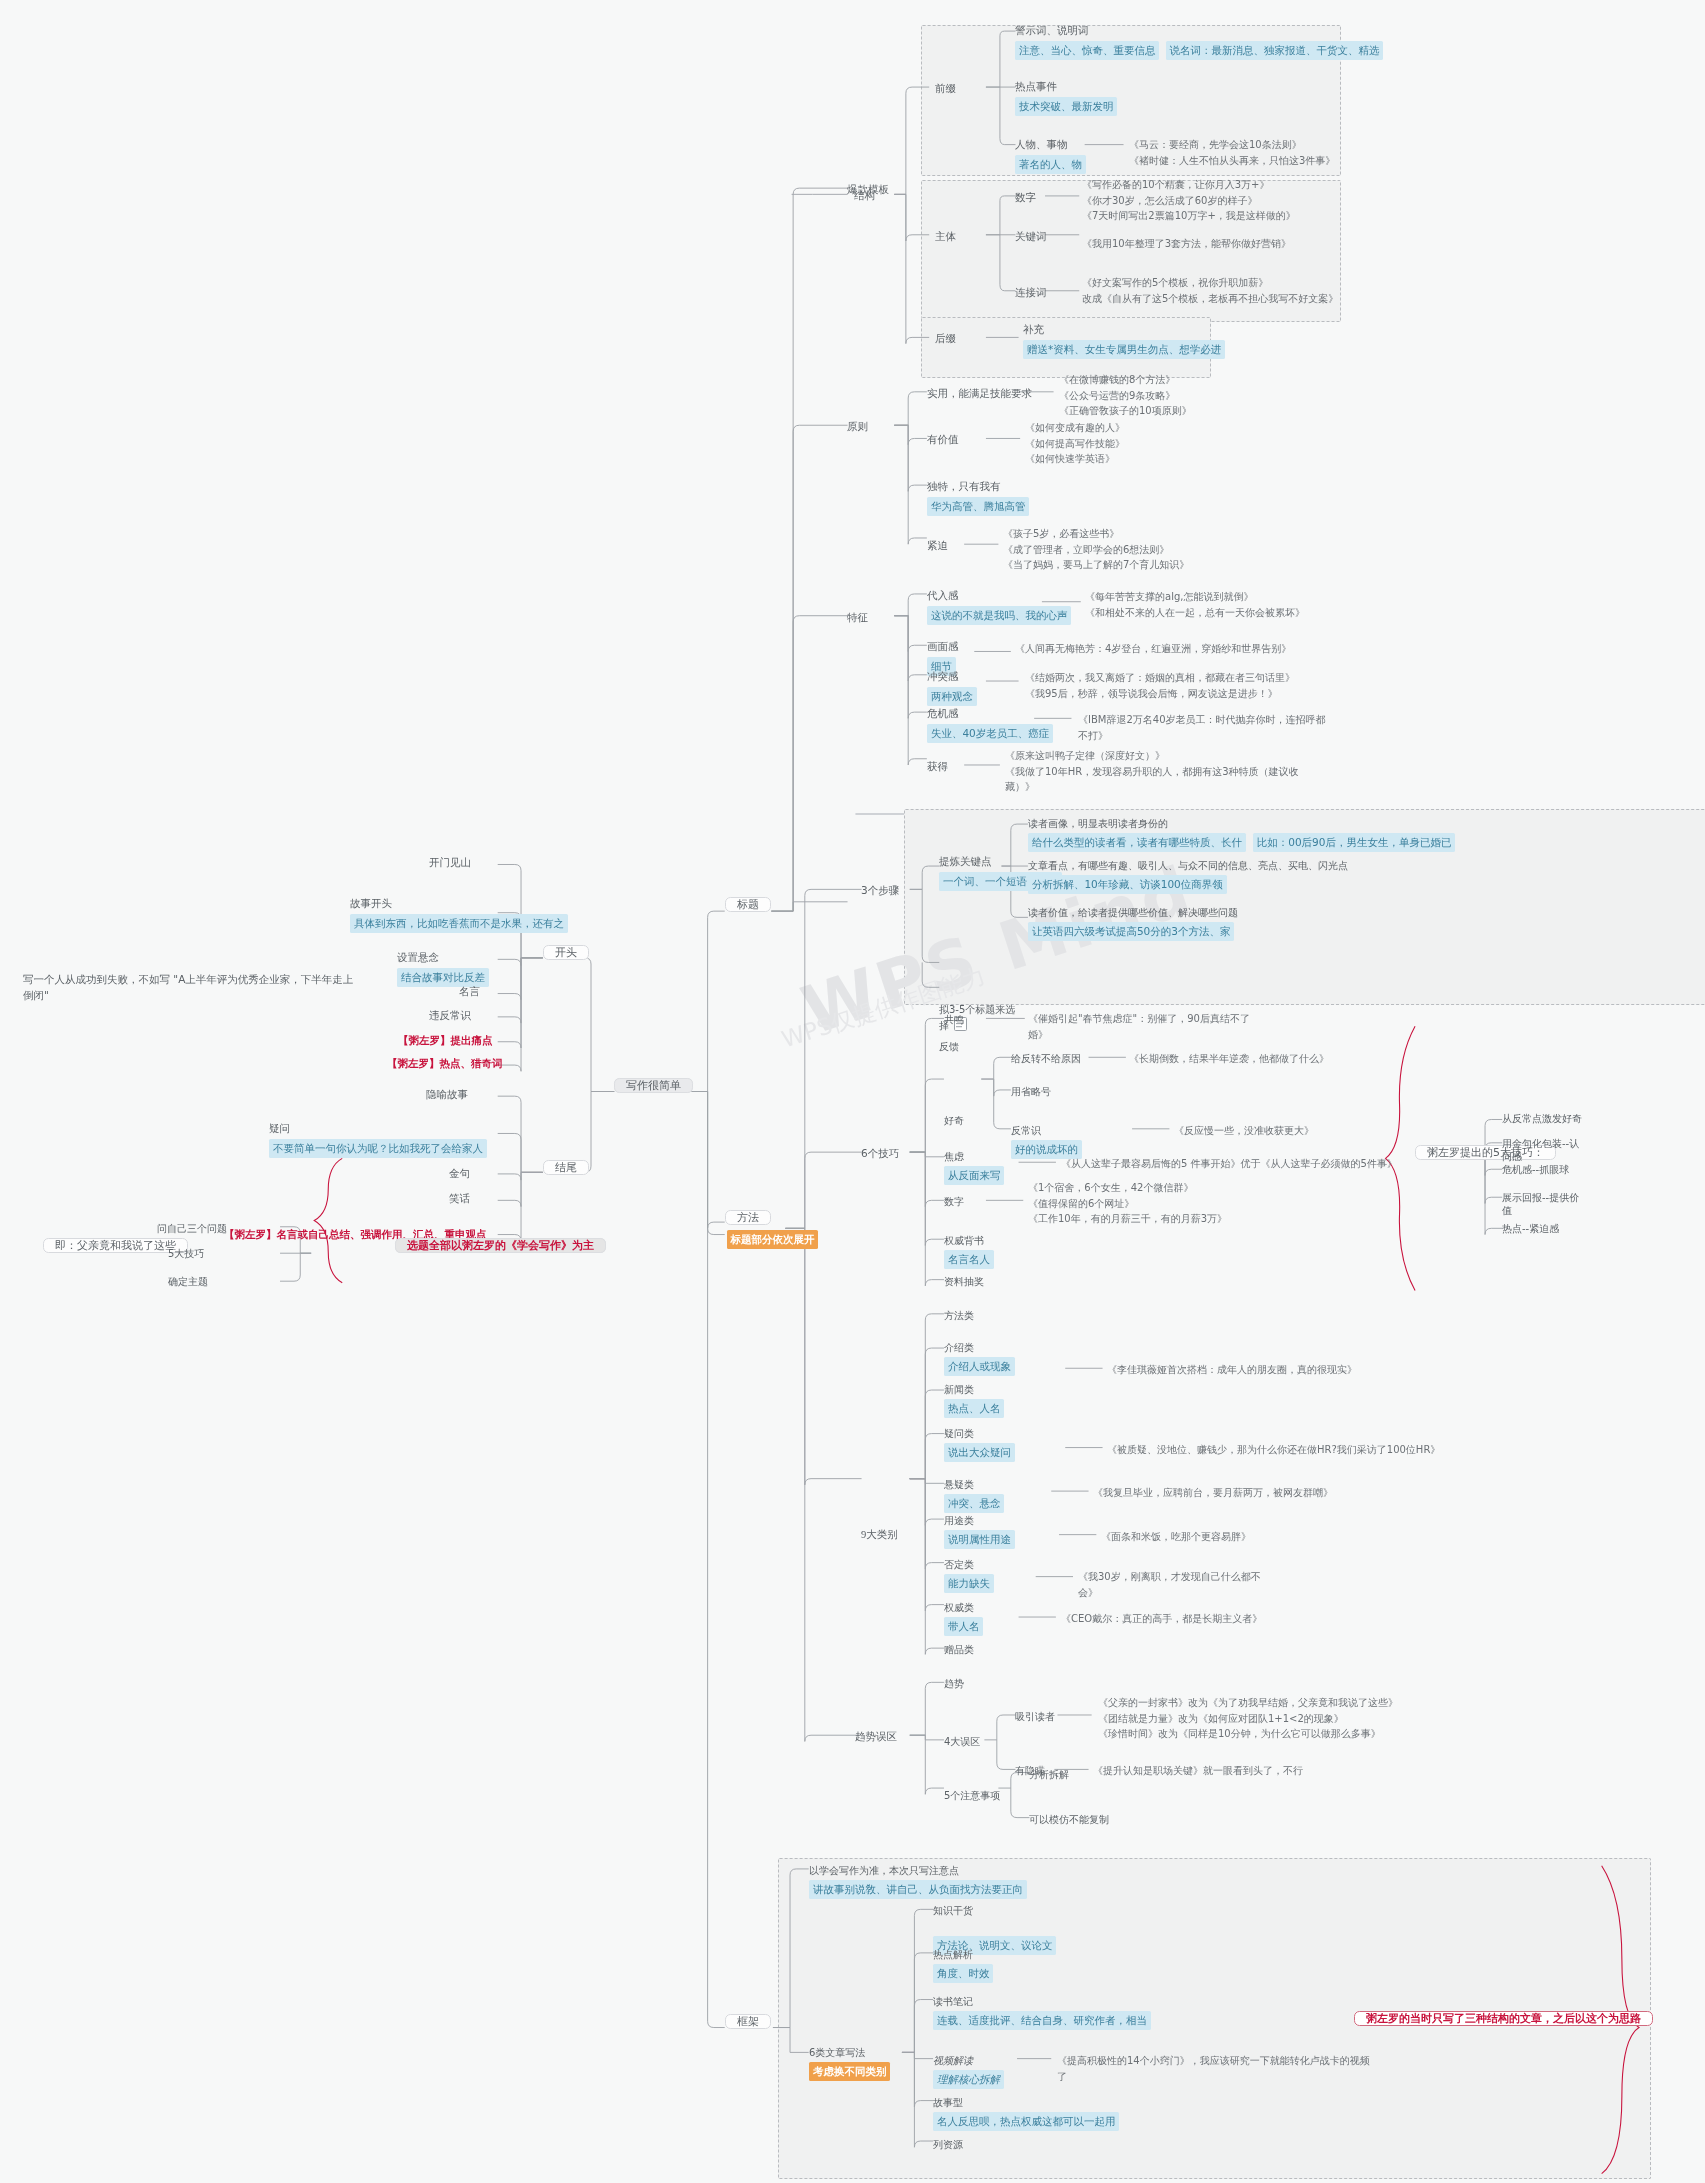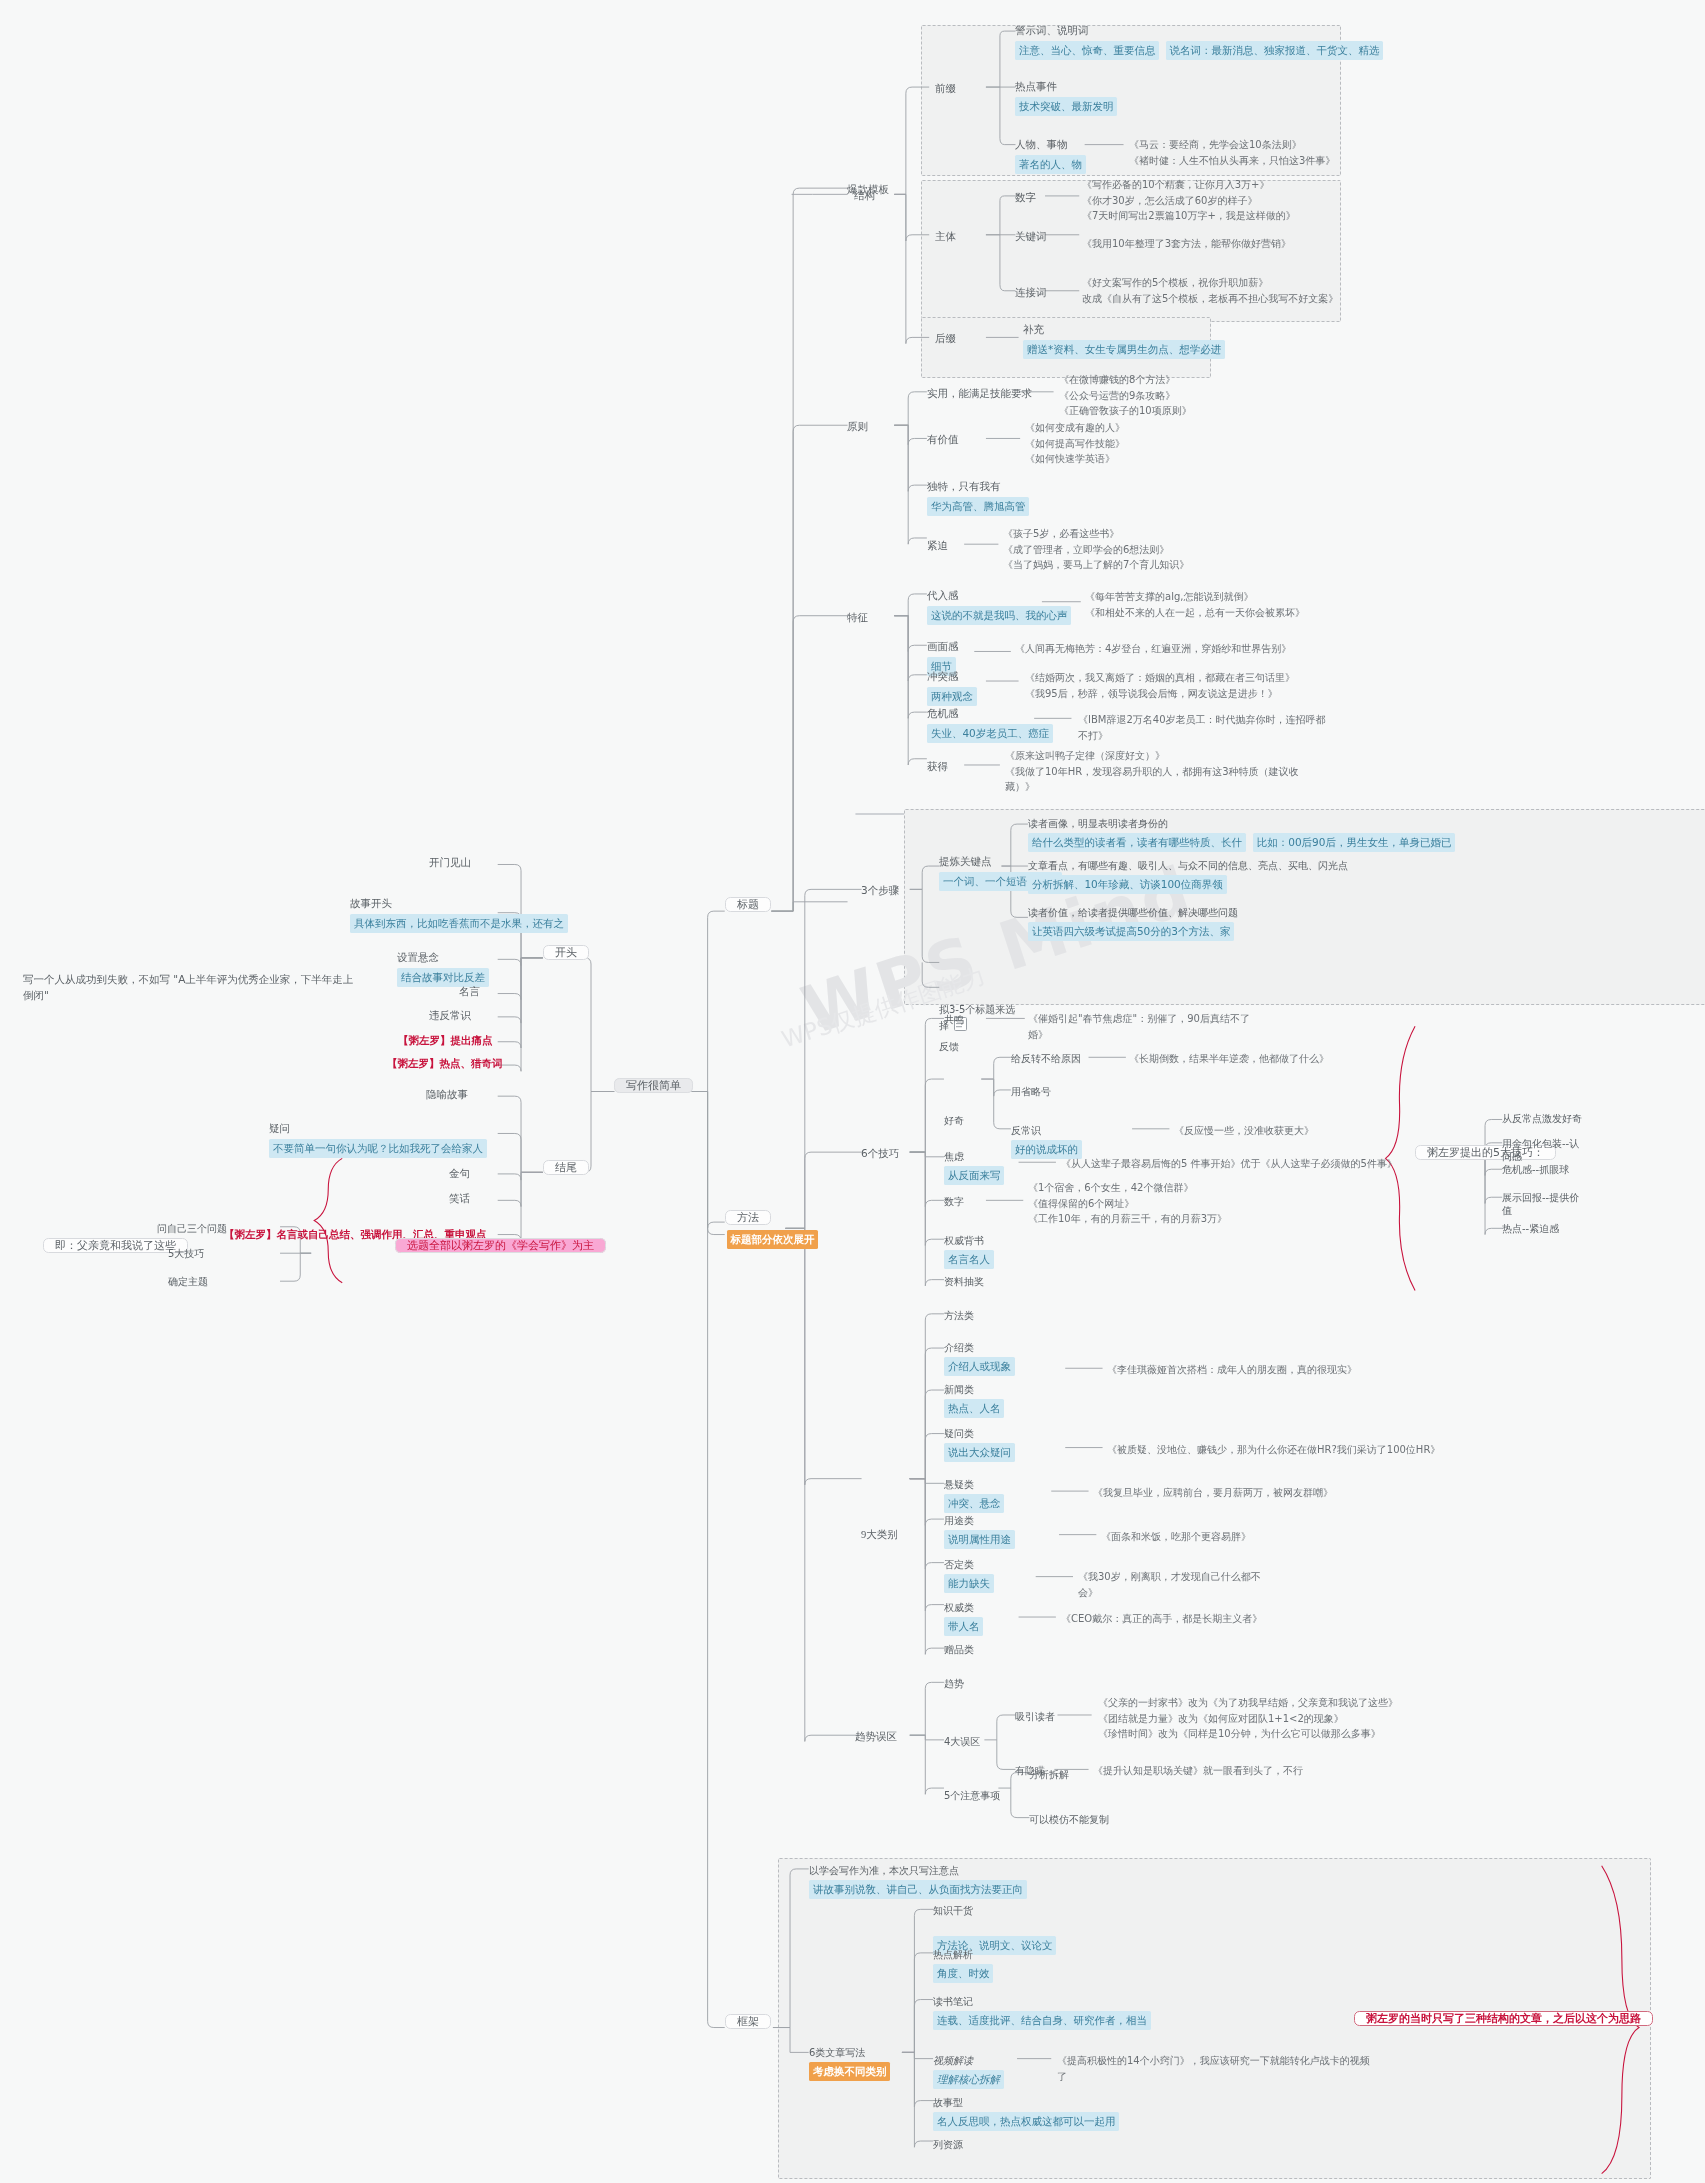--- a/index.html
+++ b/index.html
@@ -22,21 +22,21 @@
   .hl.orange{background:#f0a04b;color:#ffffff;font-weight:bold;}
   .red{color:#c8133d;font-weight:bold;font-size:10.5px;}
   .quote{color:#6b7075;font-size:10px;line-height:1.55;}
   .wrapn{white-space:normal;}
 
   .rounded{
     border:0.8px solid #d8dade;background:#fdfdfd;border-radius:5.4px;
     padding:0 11px;color:#5b6166;font-size:11px;
   }
   .rounded.grey{background:#e9eaec;border-color:#dcdee1;}
-  .rounded.redtxt{color:#c8133d;font-weight:normal;border-color:#dcdee1;background:#f9a8d4;margin-top:37px;}
+  .rounded.redtxt{color:#c8133d;font-weight:bold;border-color:#dcdee1;background:#e5e5e5;margin-top:37px;}
   .rounded.redbox{color:#c8133d;font-weight:bold;border:0.8px solid #d16a7e;background:#fff;}
 
   .dashbox{
     position:absolute;border:1.2px dashed #b9bcc0;background:#f0f1f1;border-radius:1.6px;
   }
   .solidbox{
     position:absolute;border:0.8px solid #cfd2d6;background:#fafafa;border-radius:2.3px;
   }
 
   .wm{

